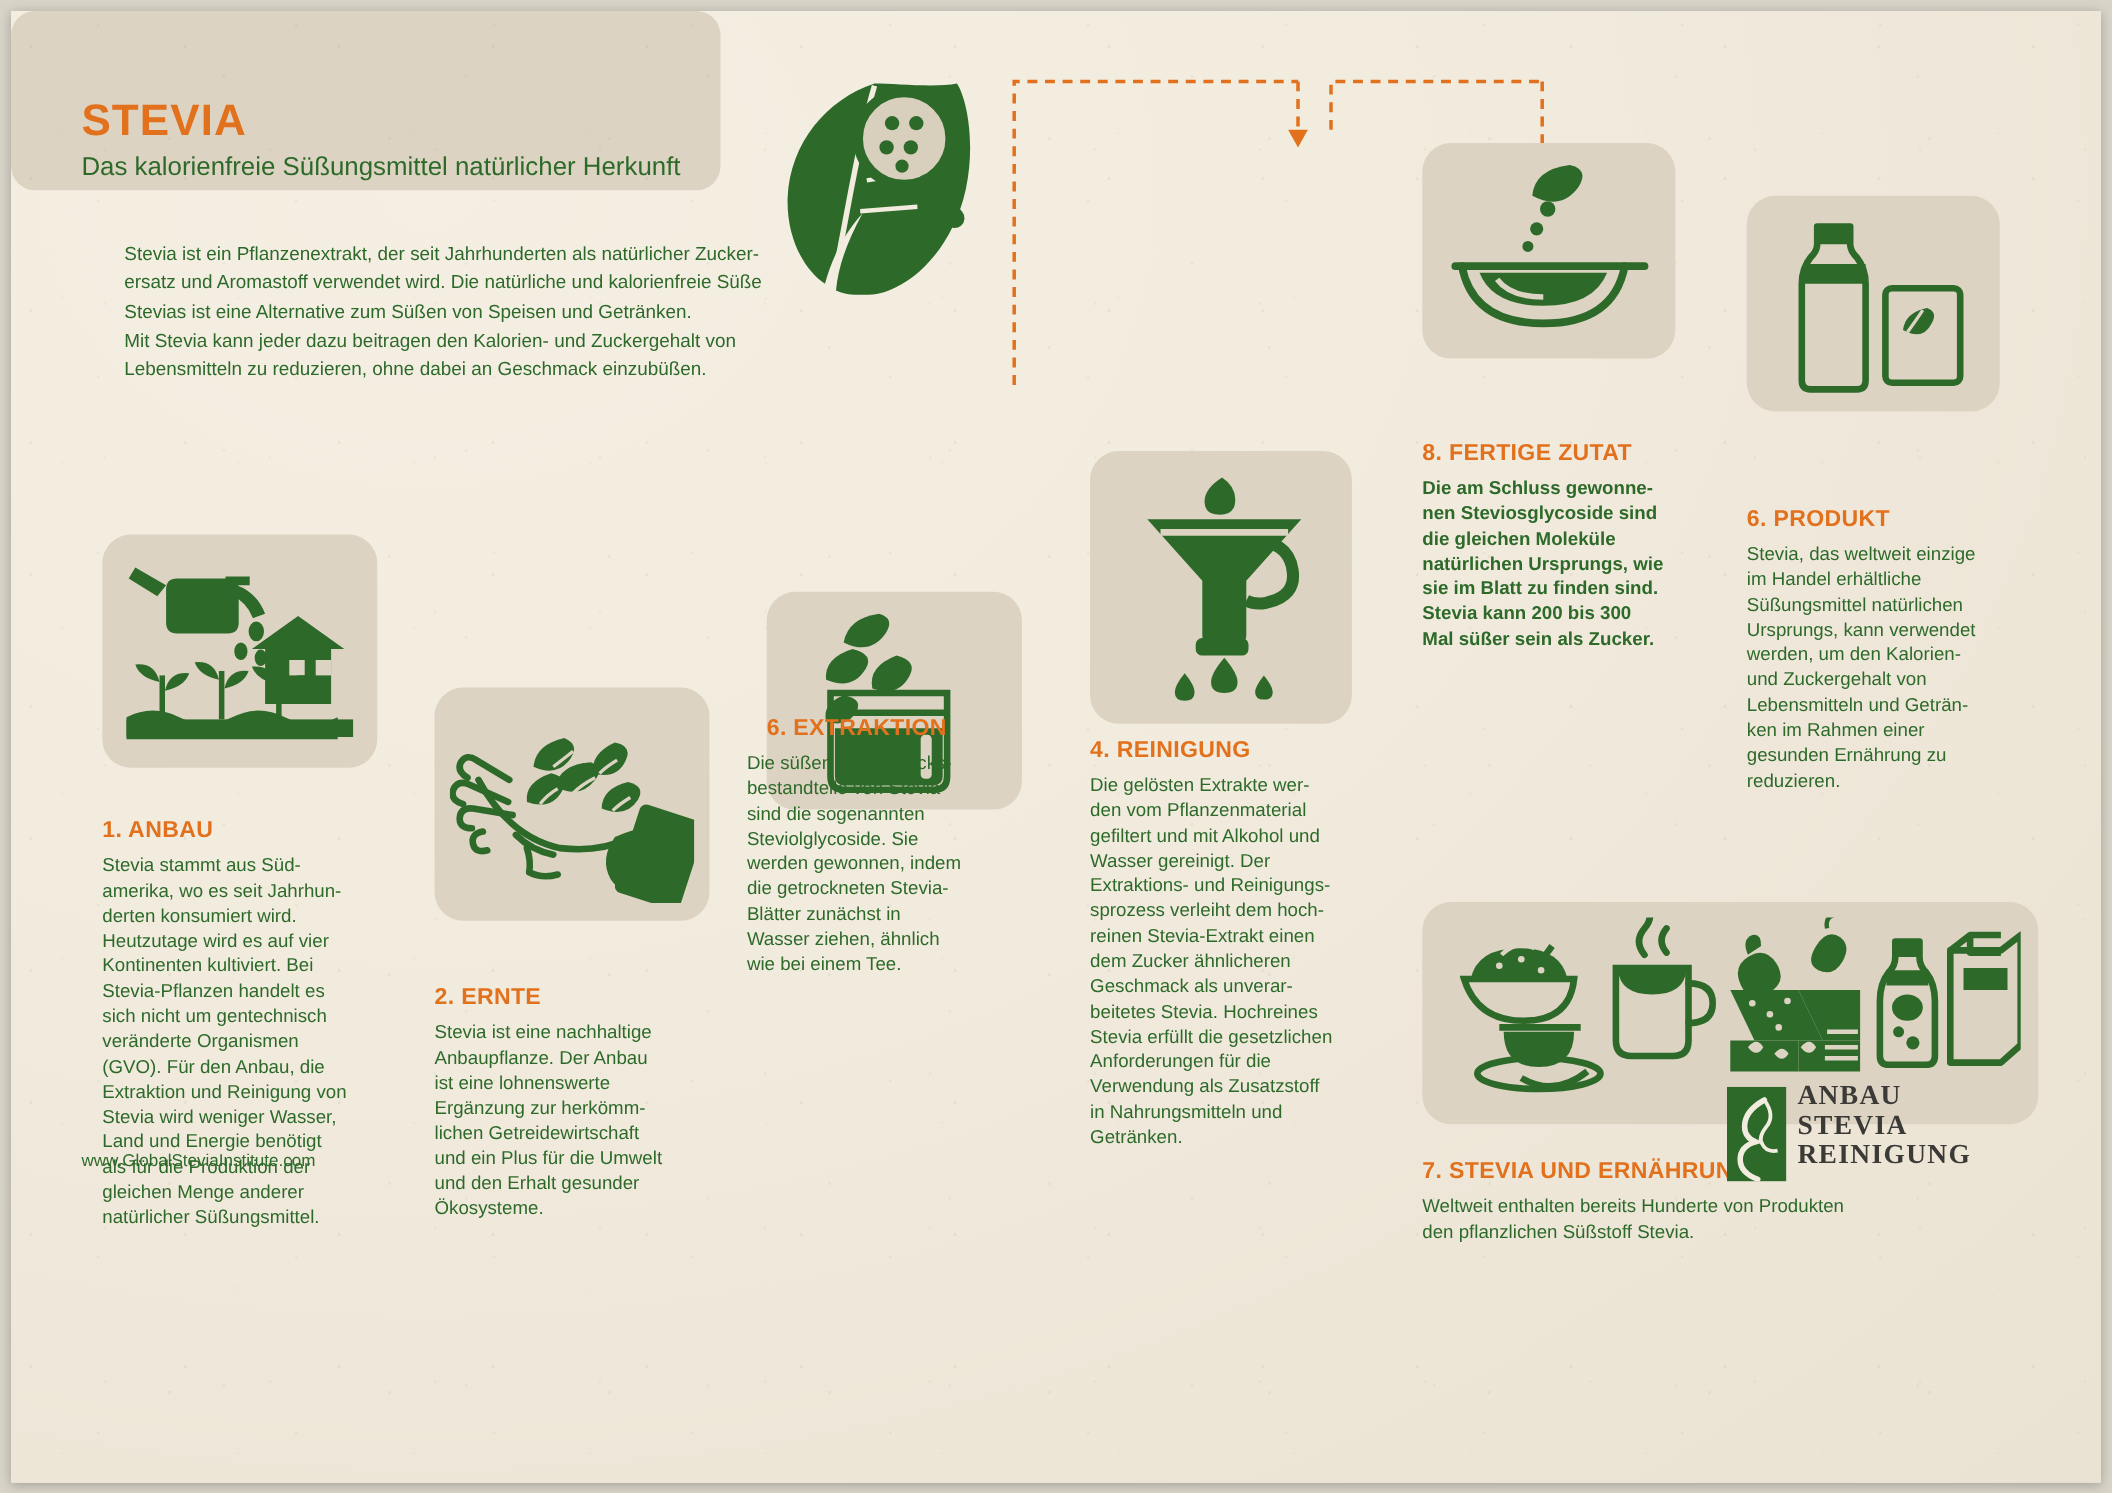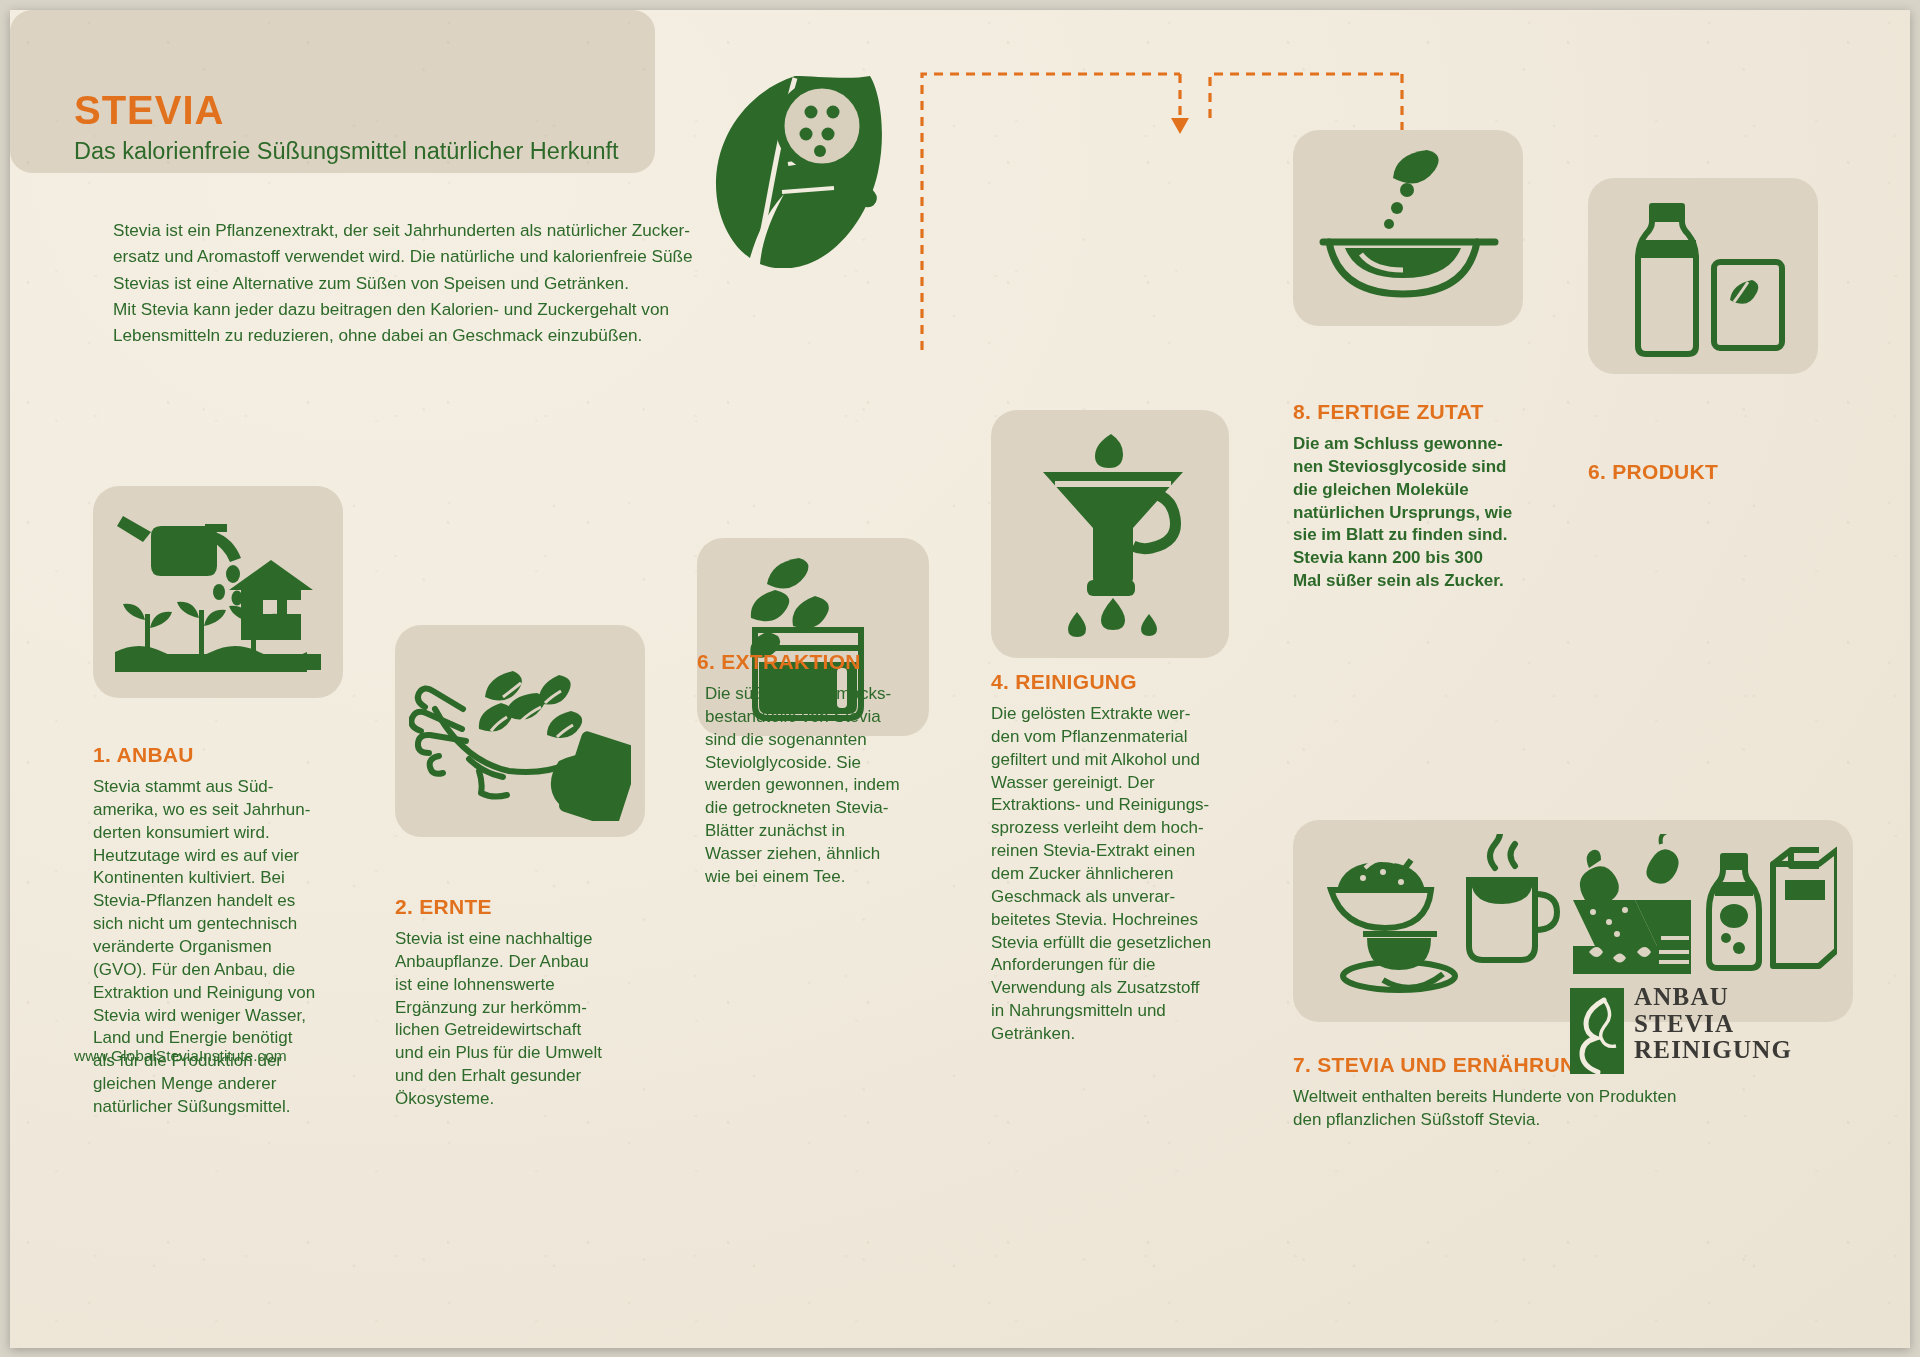--- a/index.html
+++ b/index.html
@@ -220,21 +220,21 @@
         <g fill="none" stroke="#2d6a2a" stroke-width="6">
           <path d="M36 78 h106 v76 q0 12 -12 12 h-82 q-12 0 -12 -12 z"></path>
         </g>
         <path class="lg" d="M40 110 h98 v44 q0 8 -9 8 h-80 q-9 0 -9 -8 z"></path>
         <rect x="118" y="116" width="10" height="40" rx="4" fill="#ddd3c2"></rect>
         <path d="M36 96 h106" stroke="#2d6a2a" stroke-width="6" fill="none"></path>
       </svg>
     </div>
   </div>
   <div class="pos ttl stepttl" style="left:687px;top:640px;">6. EXTRAKTION</div>
-  <div class="pos body steptxt" style="left:695px;top:673px;width:245px;">Die süßen Geschmacks-
+  <div class="pos body steptxt" style="left:669px;top:673px;width:245px;">Die süßen Geschmacks-
 bestandteile von Stevia
 sind die sogenannten
 Steviolglycoside. Sie
 werden gewonnen, indem
 die getrockneten Stevia-
 Blätter zunächst in
 Wasser ziehen, ähnlich
 wie bei einem Tee.</div>
 
   <div class="tile" style="left:981px;top:400px;width:238px;height:248px;">
@@ -305,20 +305,30 @@
           <rect x="102" y="66" width="68" height="86" rx="6"></rect>
         </g>
         <path class="lg" d="M40 10 h30 v16 h-30 z"></path>
         <path class="lg" d="M28 44 h56 v18 h-56 z"></path>
         <path class="lg" d="M140 84 q-20 4 -22 20 q18 10 26 -6 q6 -10 -4 -14z"></path>
         <path d="M136 86 q-8 12 -14 20" stroke="#ddd3c2" stroke-width="3" fill="none"></path>
       </svg>
     </div>
   </div>
   <div class="pos ttl stepttl" style="left:1578px;top:450px;">6. PRODUKT</div>
+  <div class="pos body steptxt" style="left:1578px;top:483px;width:255px;">Stevia, das weltweit einzige
+im Handel erhältliche
+Süßungsmittel natürlichen
+Ursprungs, kann verwendet
+werden, um den Kalorien-
+und Zuckergehalt von
+Lebensmitteln und Geträn-
+ken im Rahmen einer
+gesunden Ernährung zu
+reduzieren.</div>
 
   <div class="tile" style="left:1283px;top:810px;width:560px;height:202px;">
     <div class="pos" style="left:34px;top:14px;">
       <svg width="510" height="176" viewBox="0 0 510 176">
 
         <g>
           <path class="lg" d="M10 56 q6 -28 44 -28 q38 0 44 28 z"></path>
           <path d="M38 34 q14 -14 30 -6" stroke="#ddd3c2" stroke-width="4" fill="none"></path>
           <g fill="none" stroke="#2d6a2a" stroke-width="6">
             <path d="M4 56 h100 q-4 38 -46 38 q-42 0 -54 -38z"></path>

